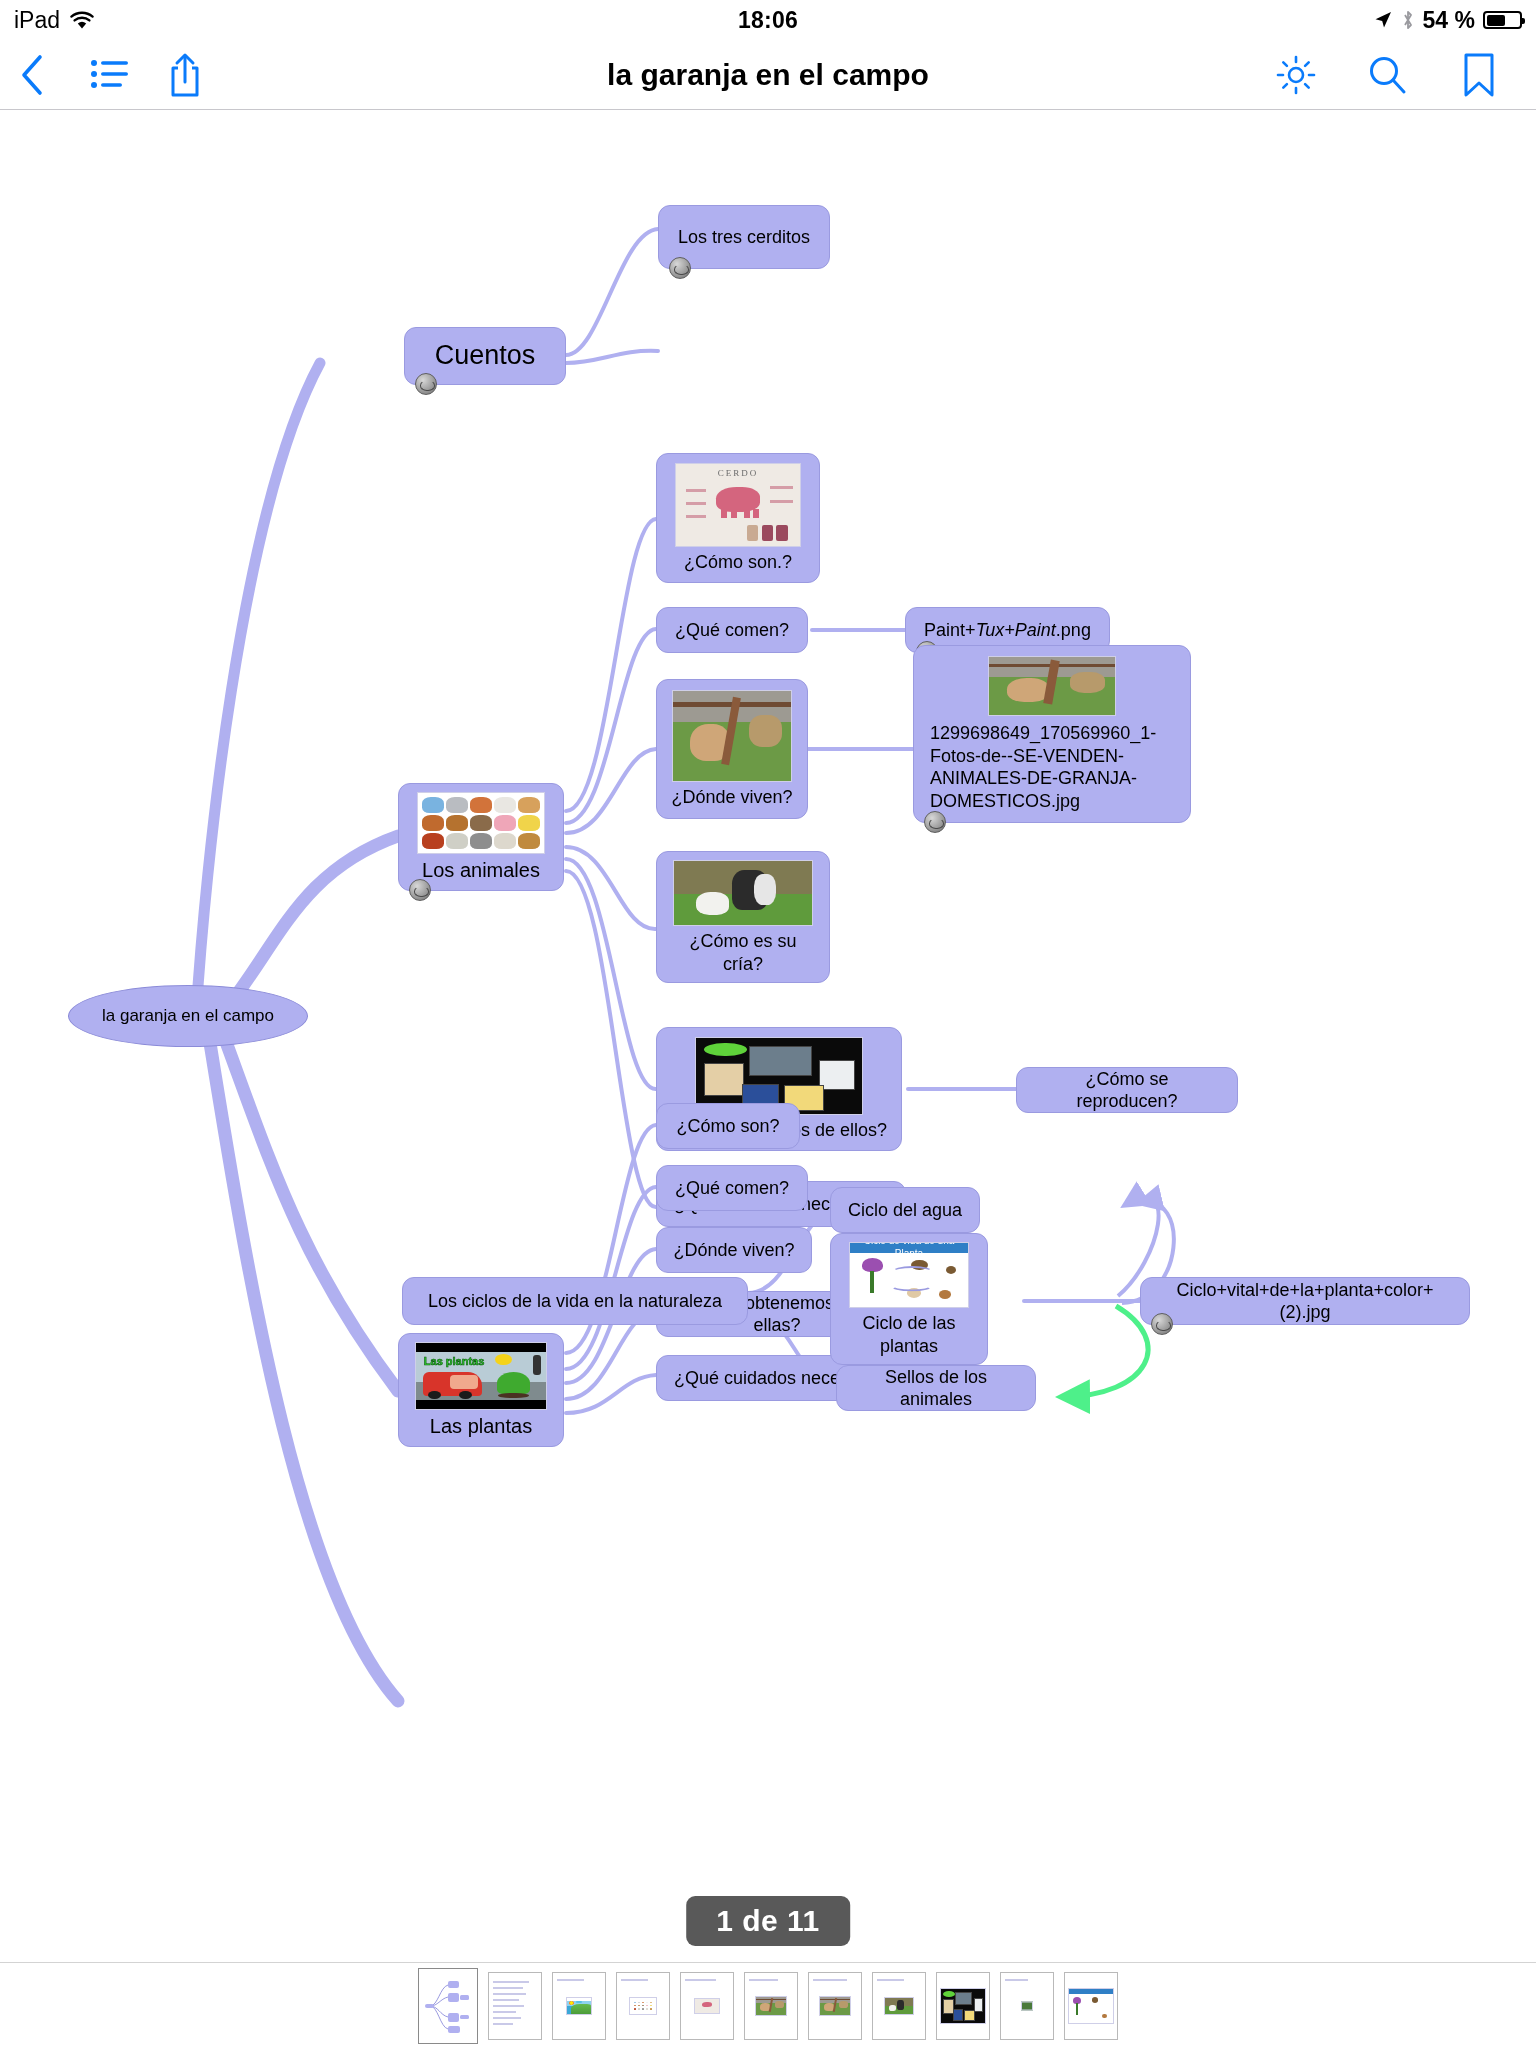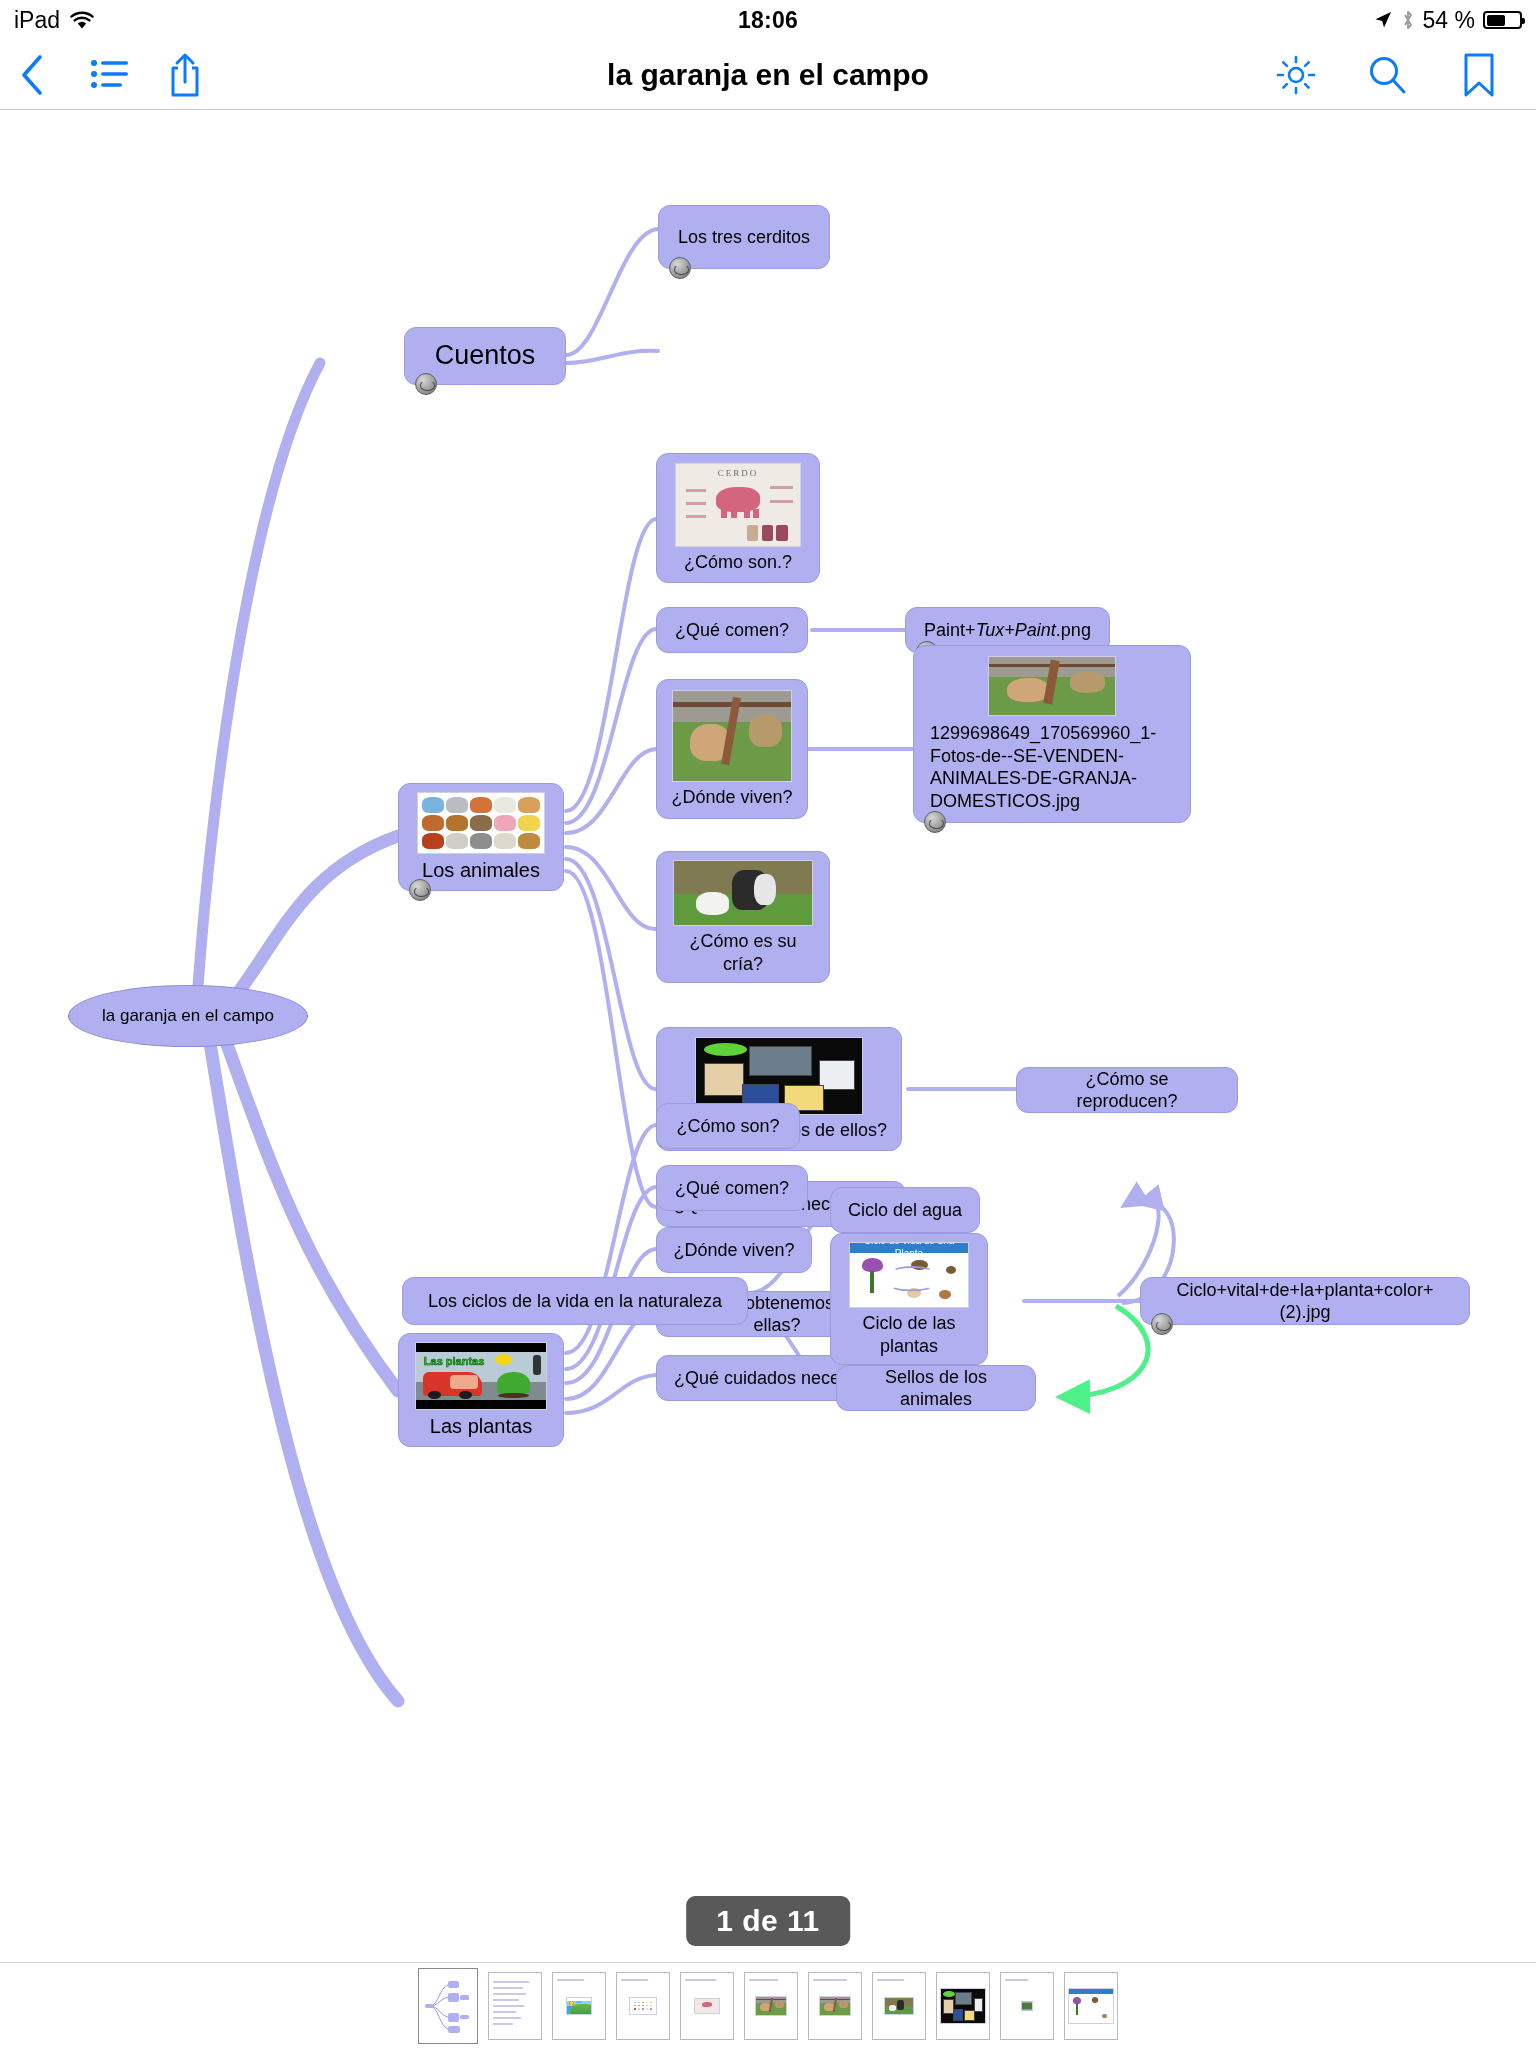--- a/index.html
+++ b/index.html
@@ -11,21 +11,21 @@
   }
 
   
   #status-bar {
     position: absolute; top: 0; left: 0; width: 1536px; height: 40px;
     display: flex; align-items: center; color: #000;
     font-size: 23px; font-weight: 500;
   }
   #status-left { position: absolute; left: 14px; display: flex; align-items: center; gap: 9px; }
   #status-center { position: absolute; left: 0; width: 100%; text-align: center; font-weight: 600; letter-spacing: .2px; }
-  #status-right { position: absolute; right: 14px; display: flex; align-items: center; gap: 8px; }
+  #status-right { position: absolute; right: 14px; display: flex; align-items: center; gap: 8px; font-weight: bold; }
   .wifi-glyph { font-size: 21px; line-height: 1; position: relative; top: 1px; }
   .loc-glyph { font-size: 19px; color: #111; transform: rotate(0deg); }
   .bt-glyph { font-size: 20px; color: #8e8e93; }
   .batt {
     width: 39px; height: 18px; border: 2px solid #000; border-radius: 4px;
     position: relative; display: inline-block;
   }
   .batt::after {
     content: ""; position: absolute; right: -5px; top: 5px;
     width: 3px; height: 6px; background: #000; border-radius: 0 2px 2px 0;

